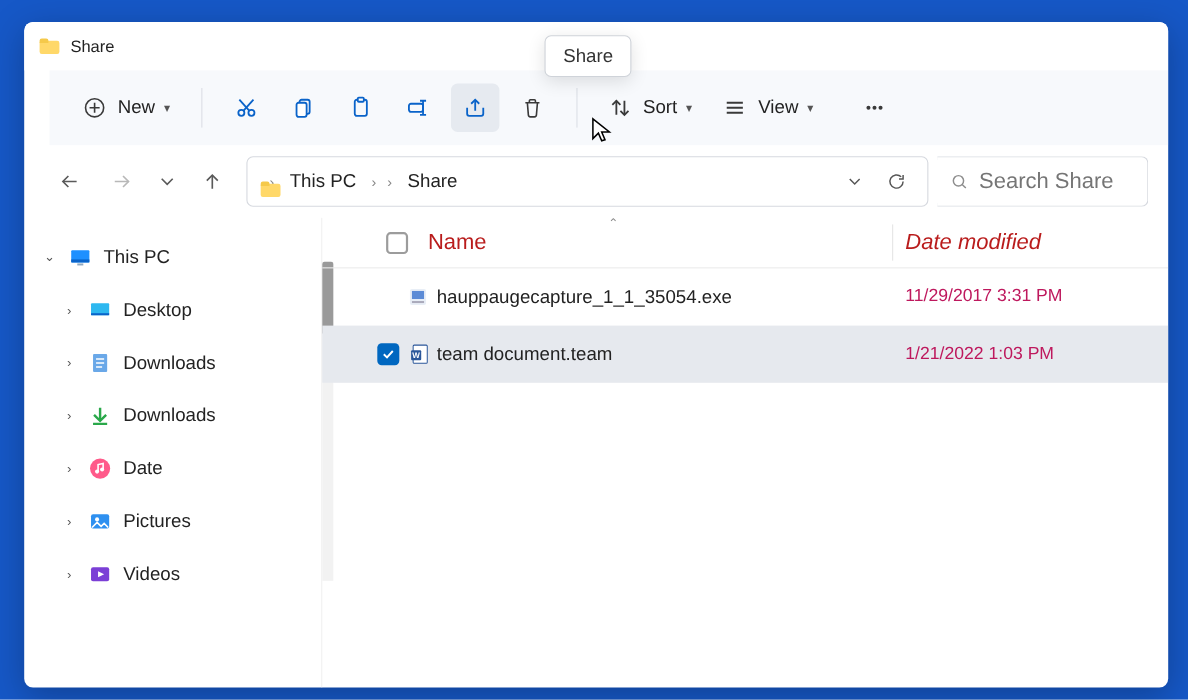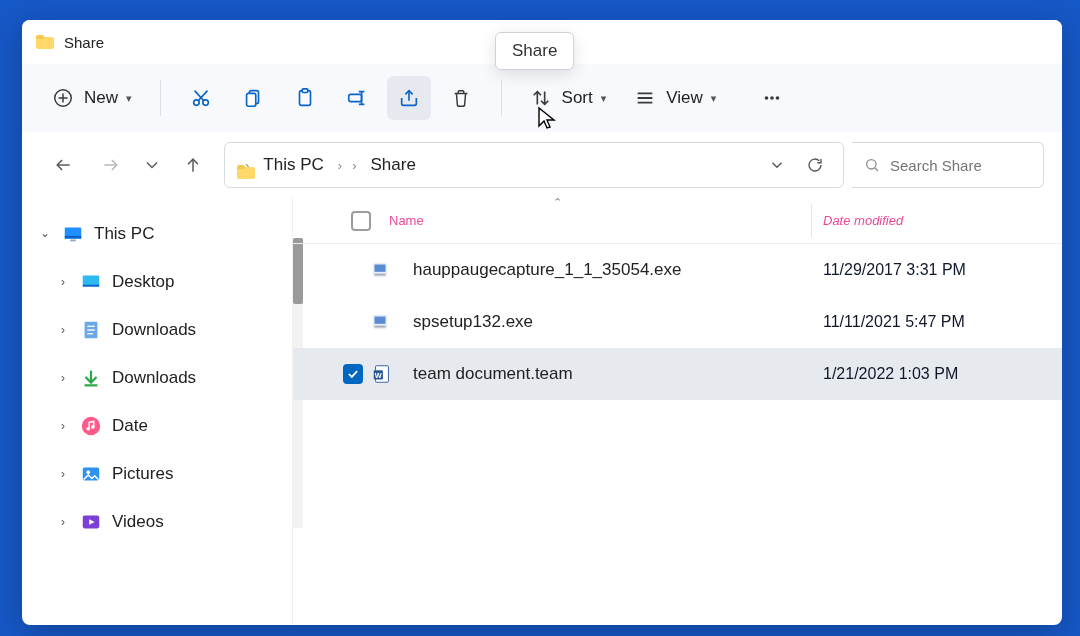--- a/index.html
+++ b/index.html
@@ -9,21 +9,21 @@
     background: #fff; border-radius: 8px; box-shadow: 0 8px 32px rgba(0,0,0,.25);
     overflow: hidden;
   }
   
   .titlebar { height: 44px; display: flex; align-items: center; padding: 0 14px; background:#fff; }
   .titlebar .folder-ico { width:18px; height:14px; margin-right:10px; }
   .titlebar .title { font-size:15px; color:#222; }
   
   .toolbar {
     height: 68px; background:#f7f9fc; display:flex; align-items:center;
-    padding: 0 20px; gap: 8px;
+    padding: 0 20px; gap: 8px; margin-left: 23px;
   }
   .toolbar .btn {
     display:inline-flex; align-items:center; justify-content:center;
     height:44px; min-width:44px; padding:0 10px; border-radius:6px;
     cursor:pointer; color:#3b3b3b;
   }
   .toolbar .btn.active { background:#e6eaf0; }
   .toolbar .btn svg { width:22px; height:22px; }
   .toolbar .label { font-size:17px; margin:0 4px 0 10px; color:#222; }
   .toolbar .chev { color:#555; font-size:11px; margin-left:4px; }
@@ -53,21 +53,21 @@
   .address .csep { color:#888; font-size:13px; padding:0 2px; }
   .address .spacer { flex:1; }
   .address .abtn { width:32px; height:32px; display:flex; align-items:center; justify-content:center; color:#555; cursor:pointer; border-radius:4px; }
   .address .abtn svg { width:18px; height:18px; }
   .searchbox {
     width:192px; height:46px; border:1px solid #d6d9df; border-left:none; border-radius:0 6px 6px 0;
     display:flex; align-items:center; padding:0 12px; color:#8e8e8e; gap:10px;
     margin-left:-6px;
   }
   .searchbox svg { width:16px; height:16px; color:#8e8e8e; }
-  .searchbox input { border:none; outline:none; font-size:15px; color:#555; width:140px; background:transparent; }
+  .searchbox input { border:none; outline:none; font-size:20px; color:#555; width:140px; background:transparent; }
   
   .body { display:flex; height: calc(100% - 44px - 68px - 66px); }
   .sidebar { width:270px; padding:12px 8px; overflow-y:auto; }
   .tree-item {
     display:flex; align-items:center; height:48px; padding:0 8px;
     border-radius:6px; cursor:pointer; gap:10px; font-size:17px; color:#222;
   }
   .tree-item .expander { width:14px; text-align:center; color:#555; font-size:12px; }
   .tree-item.root .expander { transform: translateY(-1px); }
   .tree-item .ico { width:22px; height:22px; display:flex; align-items:center; justify-content:center; }
@@ -76,39 +76,39 @@
   .main { flex:1; position:relative; border-left:1px solid #f0f0f0; }
   .scrolltrack { position:absolute; left:0; top:40px; width:10px; height:290px; background:#f2f2f2; }
   .scrollthumb { position:absolute; left:0; top:0; width:10px; height:66px; background:#9a9a9a; border-radius:2px; }
   .colhead {
     display:flex; align-items:center; height:46px; border-bottom:1px solid #ececec;
     padding-left:50px; position:relative;
   }
   .colhead .cbx {
     position:absolute; left:58px; width:20px; height:20px; border:2px solid #9c9c9c; border-radius:4px; background:#fff;
   }
-  .colhead .col { font-size:13px; color:#ec4899; cursor:pointer; }
+  .colhead .col { font-size:20px; color:#b91c1c; cursor:pointer; }
   .colhead .col.name { position:absolute; left:96px; }
   .colhead .col.date { position:absolute; left:530px;font-style:italic; }
   .colhead .sortarrow { position:absolute; left:260px; top:-2px; color:#888; font-size:11px; }
   .colsep { position:absolute; left:518px; top:6px; bottom:6px; width:1px; background:#e5e5e5; }
   .rows { }
   .row {
     display:flex; align-items:center; height:52px; padding-left:50px; position:relative;
     font-size:17px; color:#222;
   }
   .row.selected { background:#e6e9ee; }
   .row .chk {
     position:absolute; left:50px; width:20px; height:20px; border-radius:4px;
     background:#0067c0; display:flex; align-items:center; justify-content:center;
   }
   .row .chk svg { width:14px; height:14px; color:#fff; }
   .row .fico { position:absolute; left:76px; width:22px; height:22px; display:flex; align-items:center; justify-content:center; }
-  .row .fname { position:absolute; left:120px; }
-  .row .fdate { position:absolute; left:530px; color:#0f172a; font-size:16px; }
+  .row .fname { position:absolute; left:104px; }
+  .row .fdate { position:absolute; left:530px; color:#be185d; font-size:16px; }
   
   .folder-shape { position:relative; width:18px; height:14px; }
   .folder-shape::before { content:""; position:absolute; left:0; top:2px; width:18px; height:12px; background:#ffd869; border-radius:2px; }
   .folder-shape::after { content:""; position:absolute; left:0; top:0; width:8px; height:4px; background:#f5c94a; border-radius:2px 2px 0 0; }
 </style>
 </head>
 <body>
 
 <div class="window">
 
@@ -363,31 +363,20 @@
                 <rect x="4" y="4" width="16" height="16" rx="2" fill="#e8eef6"></rect>
                 <rect x="6" y="6" width="12" height="8" fill="#5c8bd6"></rect>
                 <rect x="6" y="16" width="12" height="2" fill="#aab"></rect>
               </svg>
           </span>
           <span class="fname">hauppaugecapture_1_1_35054.exe</span>
           <span class="fdate">11/29/2017 3:31 PM</span>
         </div>
 
 
-        <div class="row">
-          <span class="fico">
-            <svg viewBox="0 0 24 24">
-                <rect x="4" y="4" width="16" height="16" rx="2" fill="#e8eef6"></rect>
-                <rect x="6" y="6" width="12" height="8" fill="#5c8bd6"></rect>
-                <rect x="6" y="16" width="12" height="2" fill="#aab"></rect>
-              </svg>
-          </span>
-          <span class="fname">spsetup132.exe</span>
-          <span class="fdate">11/11/2021 5:47 PM</span>
-        </div>
 
         <div class="row selected">
           <div class="chk">
             <svg viewBox="0 0 24 24" fill="none" stroke="currentColor" stroke-width="3">
                 <polyline points="5 12 10 17 19 7"></polyline>
               </svg>
           </div>
           <span class="fico" style="left:78px;">
             <svg viewBox="0 0 24 24">
                 <rect x="5" y="3" width="14" height="18" rx="1" fill="#fff" stroke="#2b579a" stroke-width="1"></rect>

